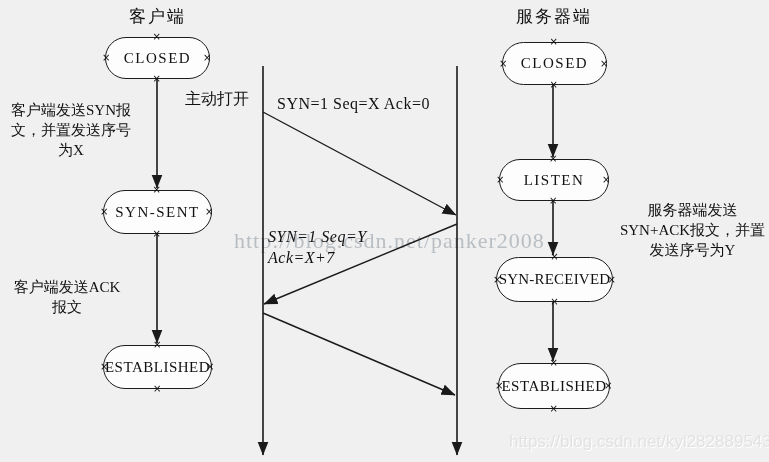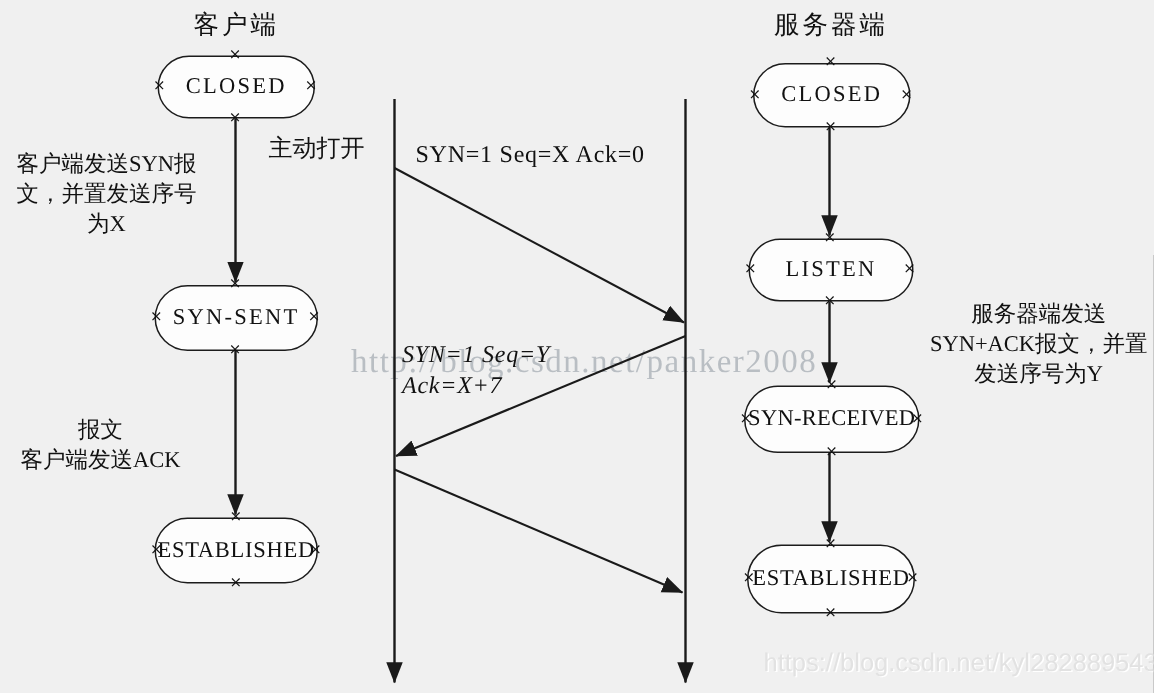--- a/index.html
+++ b/index.html
@@ -51,21 +51,21 @@
   .note {
     position: absolute; z-index: 3;
     text-align: center; font-size: 15px; line-height: 20px;
   }
   .n-client-syn { left: 0px;   top: 100px; width: 142px; }
   .n-client-ack { left: 3px;   top: 277px; width: 128px; }
   .n-server     { left: 616px; top: 200px; width: 153px; }
 
   .open-label {
     position: absolute; z-index: 3;
-    font-size: 16px; 
+    font-size: 16px; text-align: center;
   }
   .o-active  { left: 179px; top: 89px; width: 76px; }
   .o-passive { left: 459px; top: 87px; width: 80px; }
 
   .msg {
     position: absolute; z-index: 3;
     text-align: left; font-size: 16px; letter-spacing: 0.5px; line-height: 21px;
   }
   .m-syn    { left: 277px; top: 93px;  width: 156px; }
   .m-synack { left: 268px; top: 226px; width: 112px; font-style: italic; }
@@ -178,22 +178,22 @@
     <div>SYN=1 Seq=Y</div>
     <div>Ack=X+7</div>
   </div>
 
   <div class="note n-client-syn">
     <div>客户端发送SYN报</div>
     <div>文，并置发送序号</div>
     <div>为X</div>
   </div>
   <div class="note n-client-ack">
+    <div>客户端发送ACK</div>
     <div>报文</div>
-    <div>客户端发送ACK</div>
   </div>
   <div class="note n-server">
     <div>服务器端发送</div>
     <div>SYN+ACK报文，并置</div>
     <div>发送序号为Y</div>
   </div>
 
 </div>
 
 </body></html>

